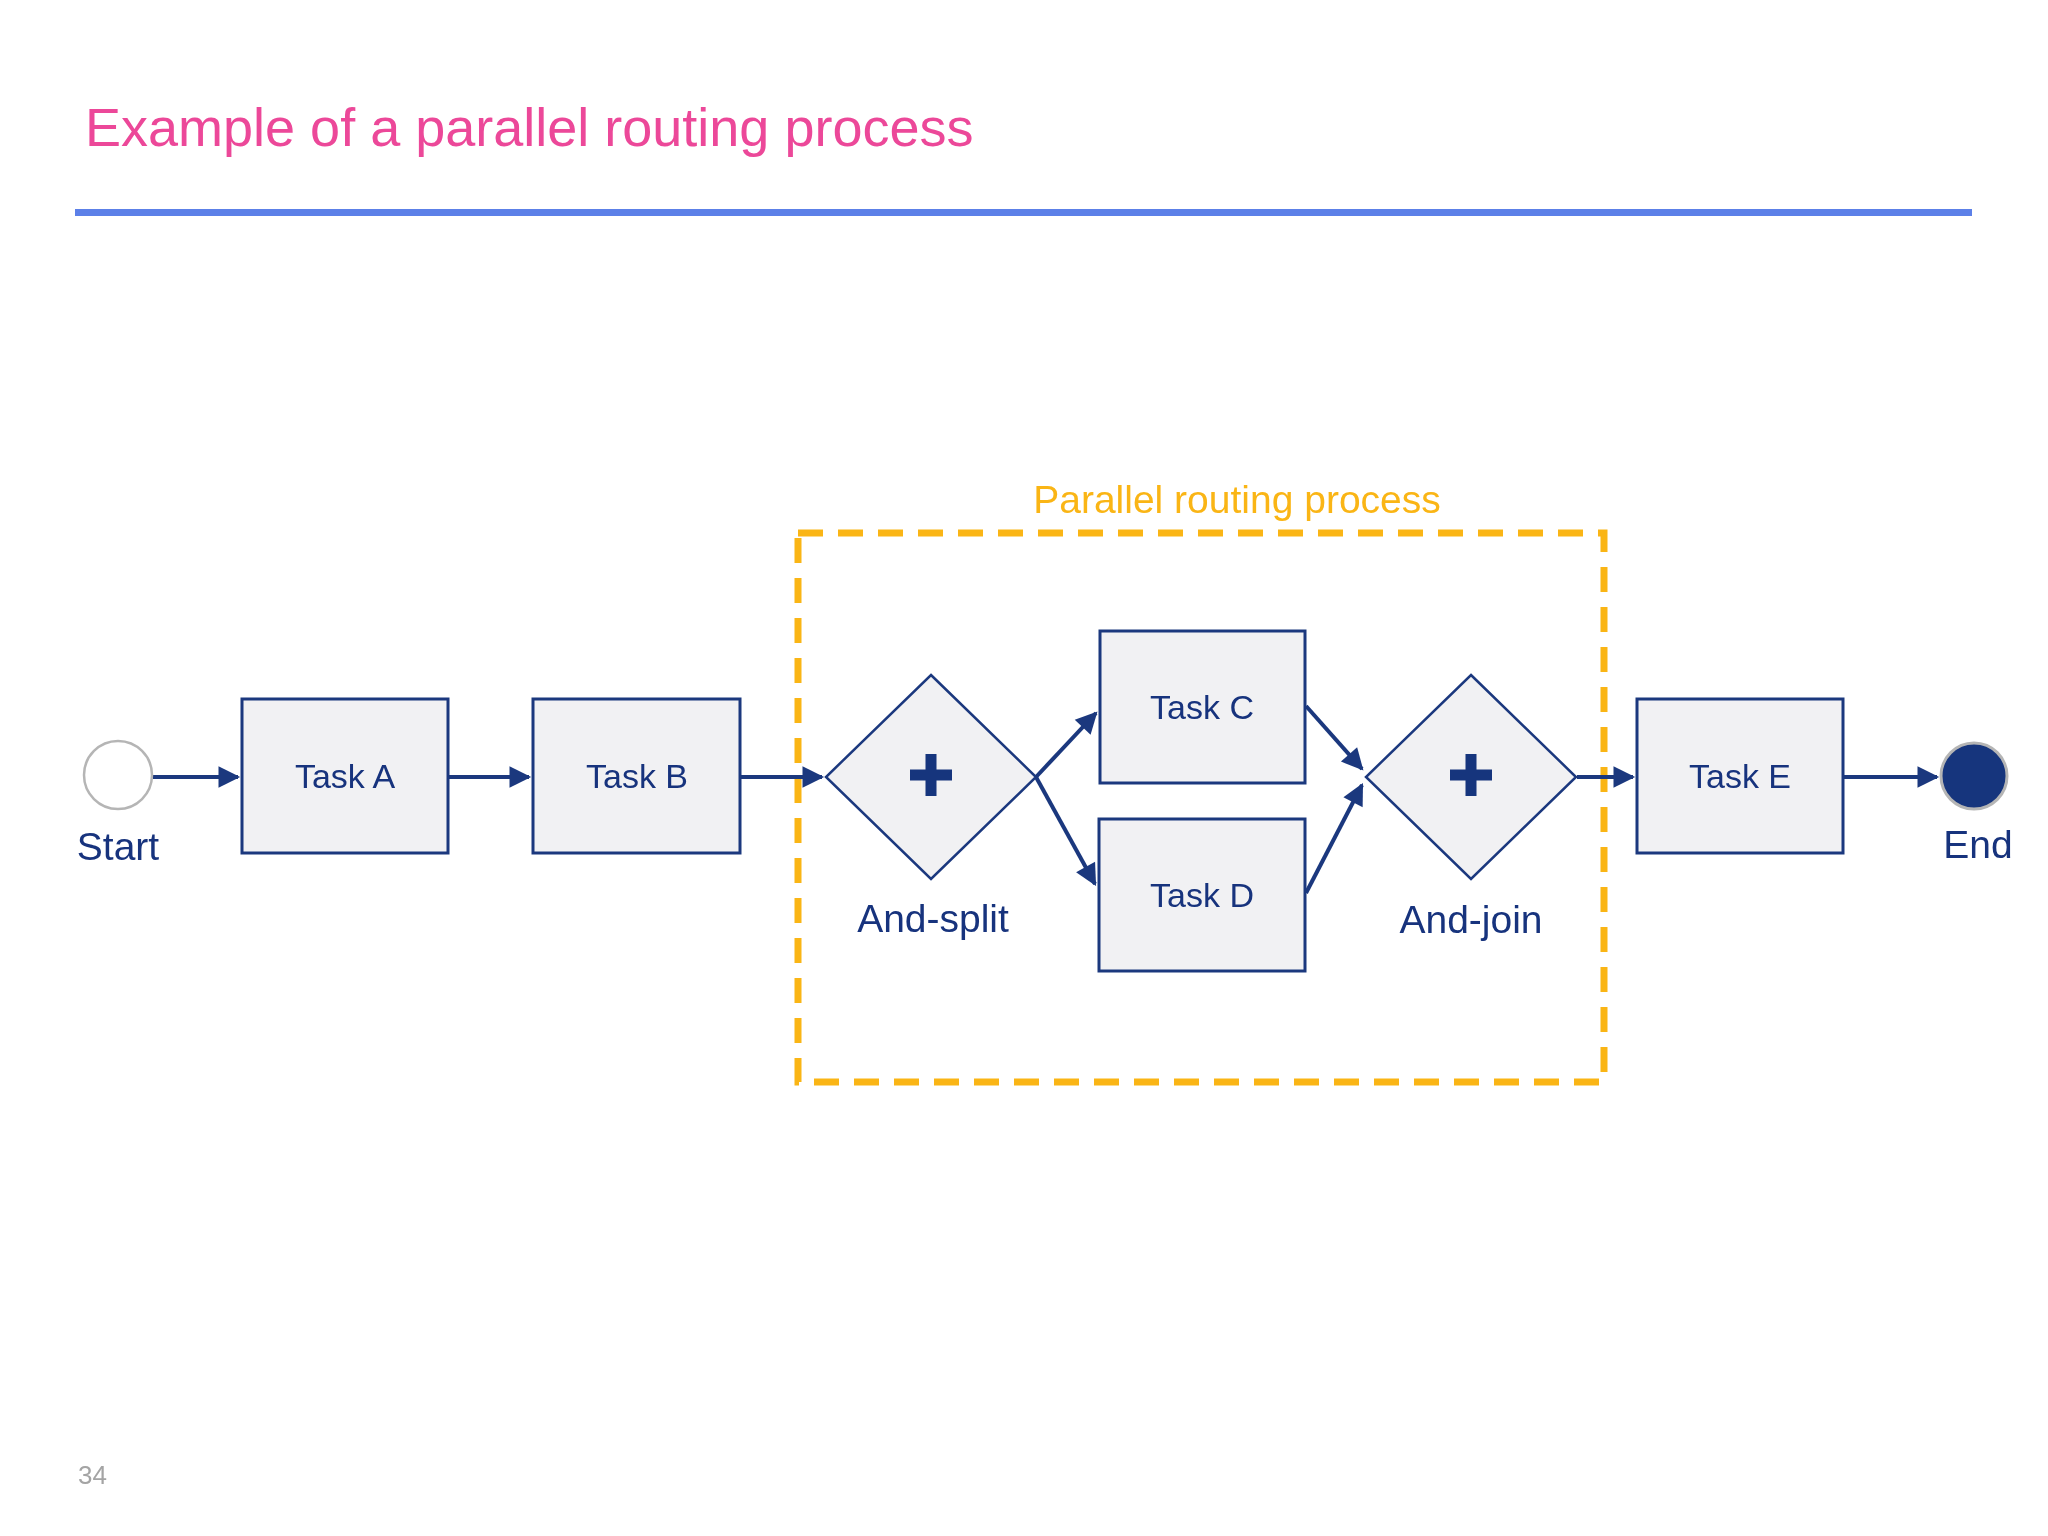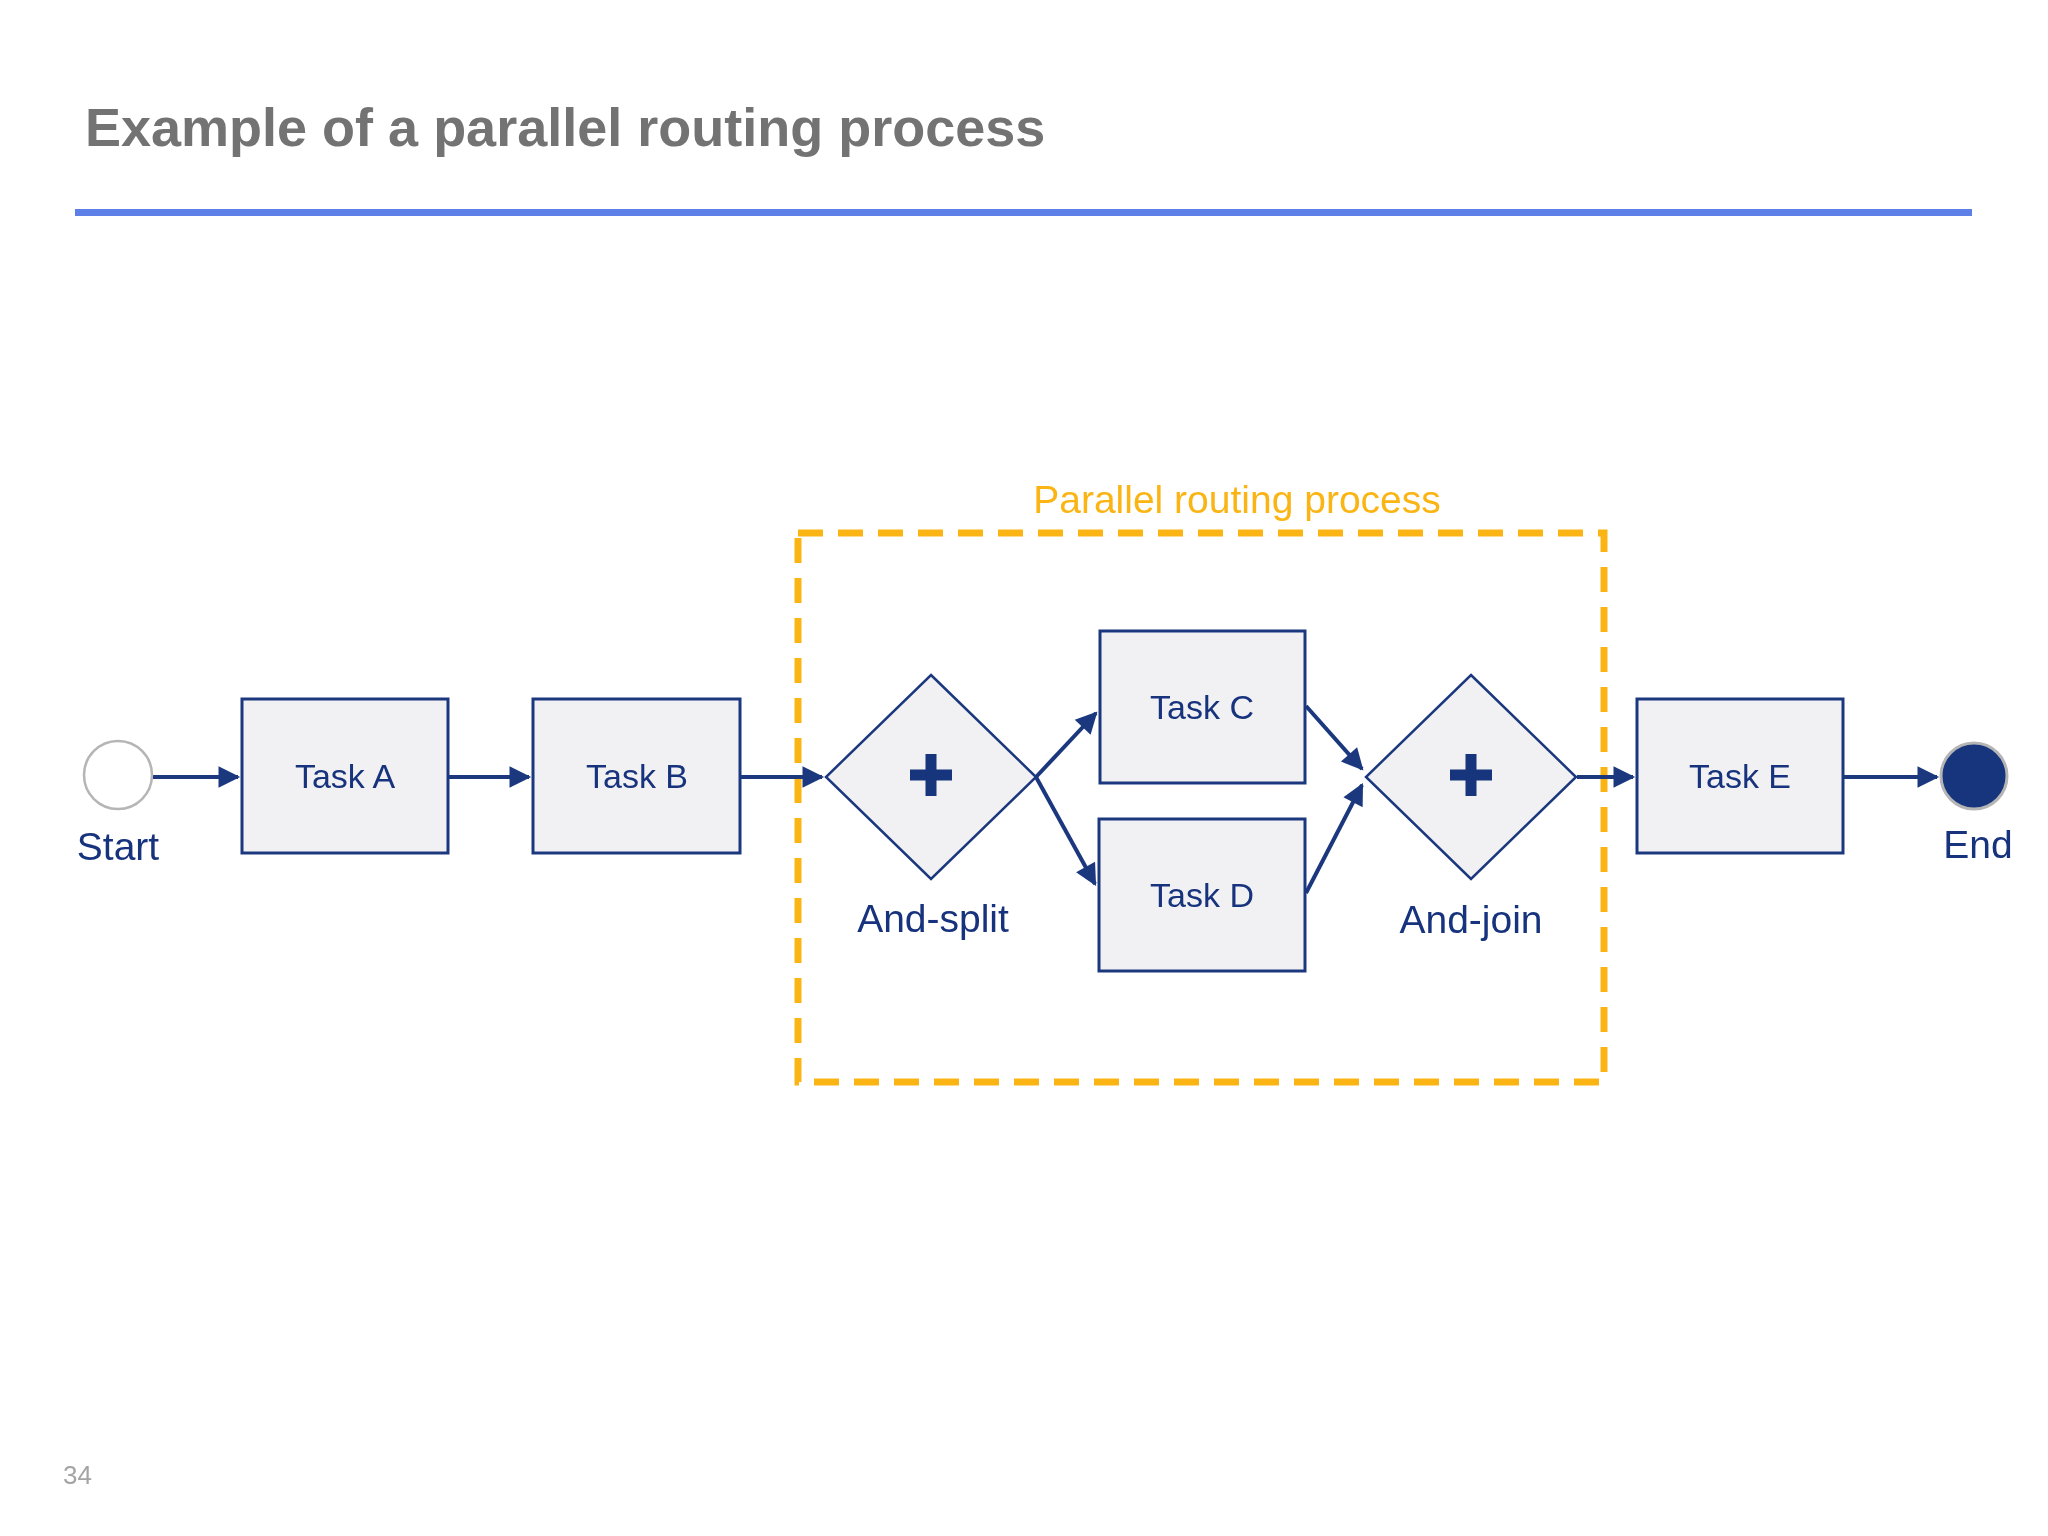--- a/index.html
+++ b/index.html
@@ -9,36 +9,36 @@
     height: 1536px;
     background: #ffffff;
     overflow: hidden;
     font-family: "Liberation Sans", "DejaVu Sans", sans-serif;
   }
   .slide-title {
     position: absolute;
     left: 85px;
     top: 96px;
     font-size: 54px;
-    font-weight: bold;
-    color: #737373;
+    font-weight: normal;
+    color: #ec4899;
     letter-spacing: 0px;
     white-space: nowrap;
   }
   .title-rule {
     position: absolute;
     left: 75px;
     top: 209px;
     width: 1897px;
     height: 7px;
     background: #5C80E8;
   }
   .page-number {
     position: absolute;
-    left: 63px;
+    left: 78px;
     top: 1460px;
     font-size: 26px;
     color: #A4A4A4;
   }
   svg.diagram {
     position: absolute;
     left: 0;
     top: 0;
     width: 2048px;
     height: 1536px;

